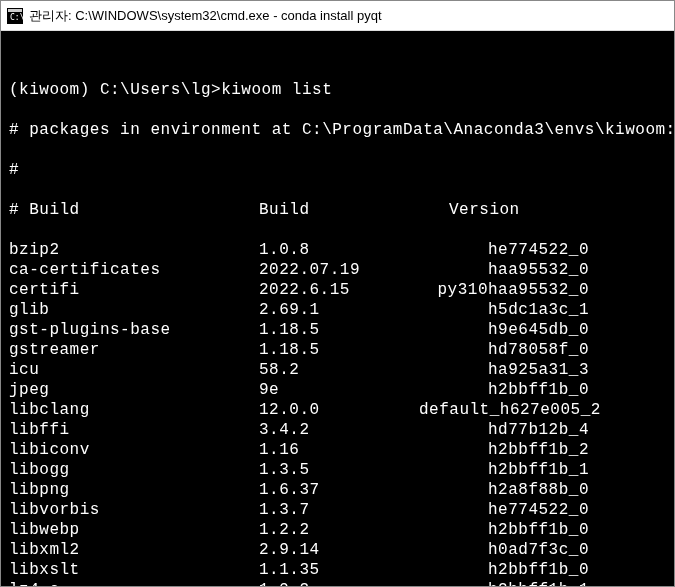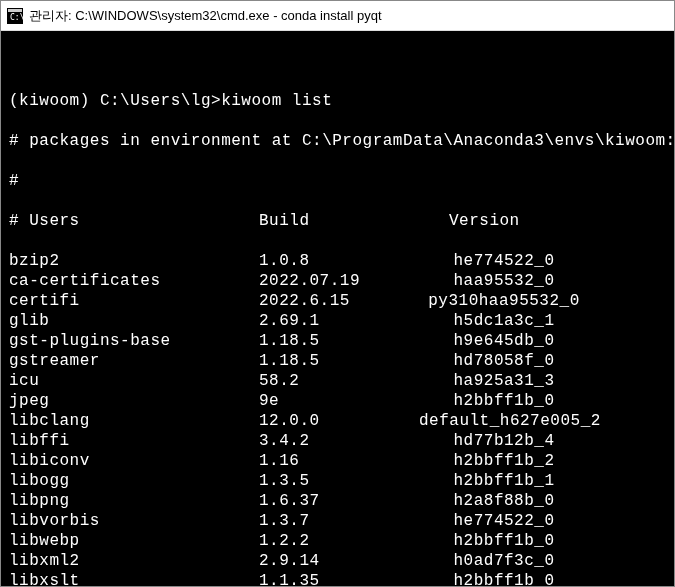--- a/index.html
+++ b/index.html
@@ -41,21 +41,21 @@
     .titlebar-text {
       font-size: 13px;
       color: #000;
     }
     .terminal {
       flex: 1;
       background: #000;
       color: #fff;
       font-family: 'Consolas', 'Courier New', monospace;
       font-size: 16px;
-      padding: 20px 8px;
+      padding: 9px 8px;
       overflow: hidden;
       line-height: 1.25;
       white-space: pre;
       letter-spacing: 0.5px;
     }
     .prompt-line {
       display: flex;
     }
     .header-row {
       display: flex;
@@ -67,21 +67,21 @@
       width: 250px;
       display: inline-block;
     }
     .col-version {
       width: 160px;
       display: inline-block;
     }
     .col-build {
       width: 180px;
       display: inline-block;
-      text-align: center;
+      text-align: right;
       padding-right: 10px;
     }
     .col-channel {
       display: inline-block;
     }
     .header-name {
       width: 250px;
       display: inline-block;
     }
     .header-version {
@@ -110,16 +110,16 @@
         <text x="3" y="12" fill="#fff" font-size="8" font-family="monospace">C:\</text>
       </svg>
     </span>
     <span class="titlebar-text">관리자: C:\WINDOWS\system32\cmd.exe - conda  install pyqt</span>
   </div>
   <div class="terminal">
 <div></div>
 <div class="prompt-line"><span>(kiwoom) C:\Users\lg&gt;</span><span>kiwoom list</span></div>
 <div># packages in environment at C:\ProgramData\Anaconda3\envs\kiwoom:</div>
 <div>#</div>
-<div class="header-row"><span class="header-name"># Users</span><span class="header-build">Build</span><span class="header-channel">Version</span></div>
+<div class="header-row"><span class="header-name"># Build</span><span class="header-build">Build</span><span class="header-channel">Version</span></div>
 <div id="package-list"><div class="pkg-row"><span class="col-name">bzip2</span><span class="col-version">1.0.8</span><span class="col-build">he774522_0</span><span class="col-channel"></span></div><div class="pkg-row"><span class="col-name">ca-certificates</span><span class="col-version">2022.07.19</span><span class="col-build">haa95532_0</span><span class="col-channel"></span></div><div class="pkg-row"><span class="col-name">certifi</span><span class="col-version">2022.6.15</span><span class="col-build">py310haa95532_0</span><span class="col-channel"></span></div><div class="pkg-row"><span class="col-name">glib</span><span class="col-version">2.69.1</span><span class="col-build">h5dc1a3c_1</span><span class="col-channel"></span></div><div class="pkg-row"><span class="col-name">gst-plugins-base</span><span class="col-version">1.18.5</span><span class="col-build">h9e645db_0</span><span class="col-channel"></span></div><div class="pkg-row"><span class="col-name">gstreamer</span><span class="col-version">1.18.5</span><span class="col-build">hd78058f_0</span><span class="col-channel"></span></div><div class="pkg-row"><span class="col-name">icu</span><span class="col-version">58.2</span><span class="col-build">ha925a31_3</span><span class="col-channel"></span></div><div class="pkg-row"><span class="col-name">jpeg</span><span class="col-version">9e</span><span class="col-build">h2bbff1b_0</span><span class="col-channel"></span></div><div class="pkg-row"><span class="col-name">libclang</span><span class="col-version">12.0.0</span><span class="col-build">default_h627e005_2</span><span class="col-channel"></span></div><div class="pkg-row"><span class="col-name">libffi</span><span class="col-version">3.4.2</span><span class="col-build">hd77b12b_4</span><span class="col-channel"></span></div><div class="pkg-row"><span class="col-name">libiconv</span><span class="col-version">1.16</span><span class="col-build">h2bbff1b_2</span><span class="col-channel"></span></div><div class="pkg-row"><span class="col-name">libogg</span><span class="col-version">1.3.5</span><span class="col-build">h2bbff1b_1</span><span class="col-channel"></span></div><div class="pkg-row"><span class="col-name">libpng</span><span class="col-version">1.6.37</span><span class="col-build">h2a8f88b_0</span><span class="col-channel"></span></div><div class="pkg-row"><span class="col-name">libvorbis</span><span class="col-version">1.3.7</span><span class="col-build">he774522_0</span><span class="col-channel"></span></div><div class="pkg-row"><span class="col-name">libwebp</span><span class="col-version">1.2.2</span><span class="col-build">h2bbff1b_0</span><span class="col-channel"></span></div><div class="pkg-row"><span class="col-name">libxml2</span><span class="col-version">2.9.14</span><span class="col-build">h0ad7f3c_0</span><span class="col-channel"></span></div><div class="pkg-row"><span class="col-name">libxslt</span><span class="col-version">1.1.35</span><span class="col-build">h2bbff1b_0</span><span class="col-channel"></span></div><div class="pkg-row"><span class="col-name">lz4-c</span><span class="col-version">1.9.3</span><span class="col-build">h2bbff1b_1</span><span class="col-channel"></span></div></div>
   </div>
 </div>
 
 </body></html>

